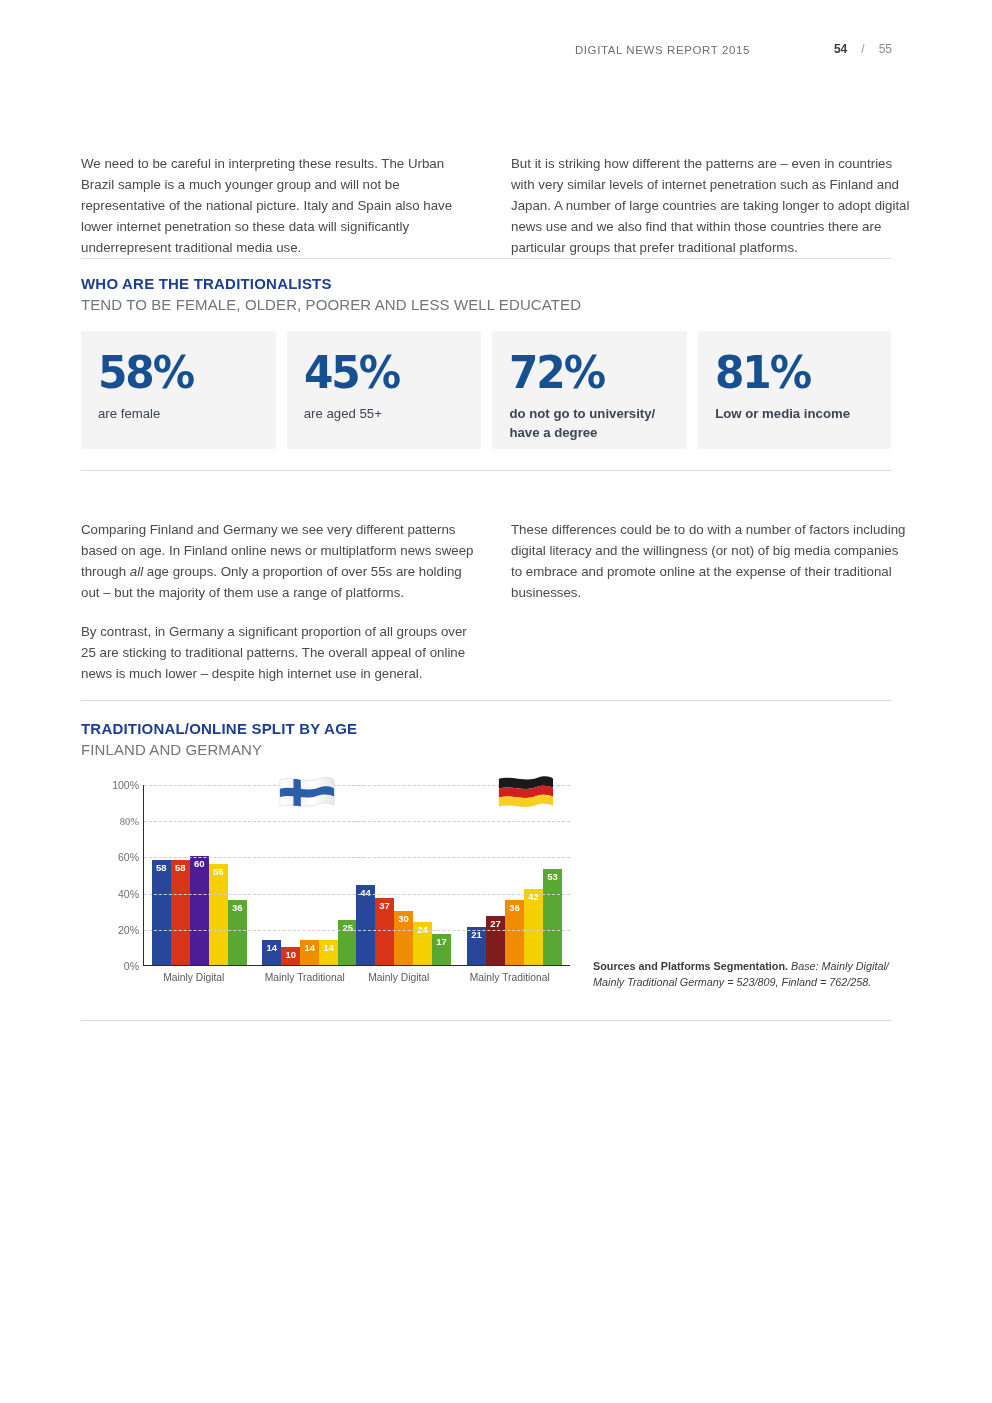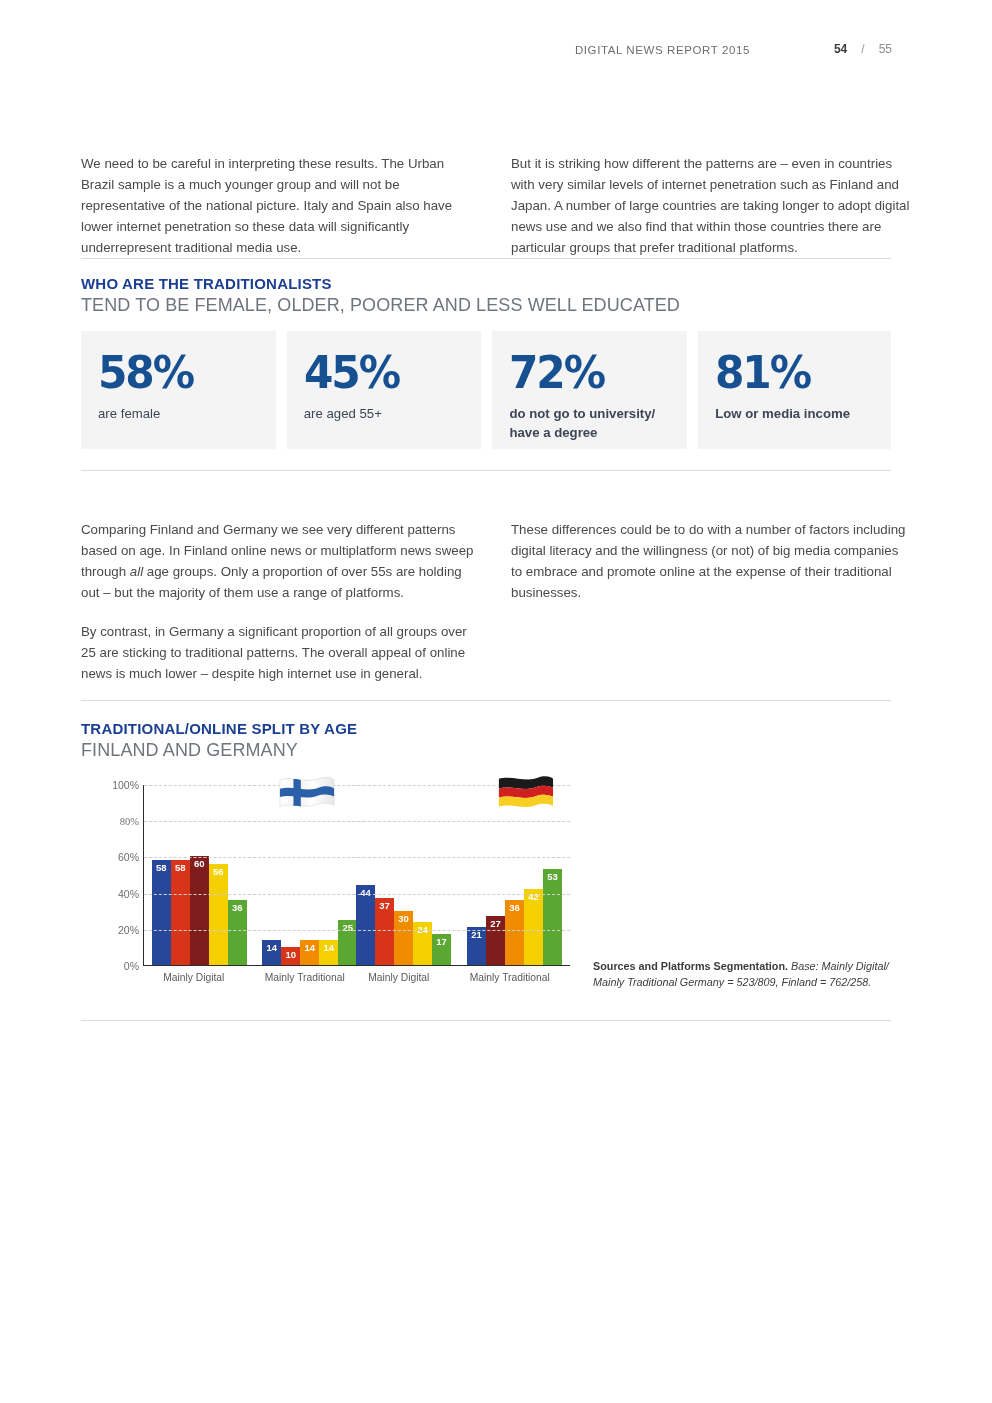--- a/index.html
+++ b/index.html
@@ -85,21 +85,21 @@
   .sec-head { position: absolute; left: 81px; }
   .sec-head .kicker {
     font-size: 15px;
     font-weight: bold;
     letter-spacing: 0.2px;
     color: #1c3f94;
     text-transform: uppercase;
     line-height: 19px;
   }
   .sec-head .subkicker {
-    font-size: 18px;
+    font-size: 15px;
     font-weight: normal;
     letter-spacing: 0.1px;
     color: #70757c;
     text-transform: uppercase;
     line-height: 20px;
     margin-top: 2px;
   }
   .sec-head.h-traditionalists { top: 274px; }
   .sec-head.h-split { top: 719px; }
 
@@ -352,21 +352,21 @@
         </div>
       <div class="plot">
         <div class="groups">
             <div class="bar-group">
               <div class="bar" style="height: 104.98px; background: rgb(39, 72, 154);">
                 <span class="bar-val">58</span>
               </div>
               <div class="bar" style="height: 104.98px; background: rgb(216, 52, 26);">
                 <span class="bar-val">58</span>
               </div>
-              <div class="bar" style="height: 108.6px; background: #7f1d1d;">
+              <div class="bar" style="height: 108.6px; background: #4c1d95;">
                 <span class="bar-val">60</span>
               </div>
               <div class="bar" style="height: 101.36px; background: rgb(245, 208, 0);">
                 <span class="bar-val">56</span>
               </div>
               <div class="bar" style="height: 65.16px; background: rgb(90, 168, 50);">
                 <span class="bar-val">36</span>
               </div>
             </div>
             <div class="bar-group">

